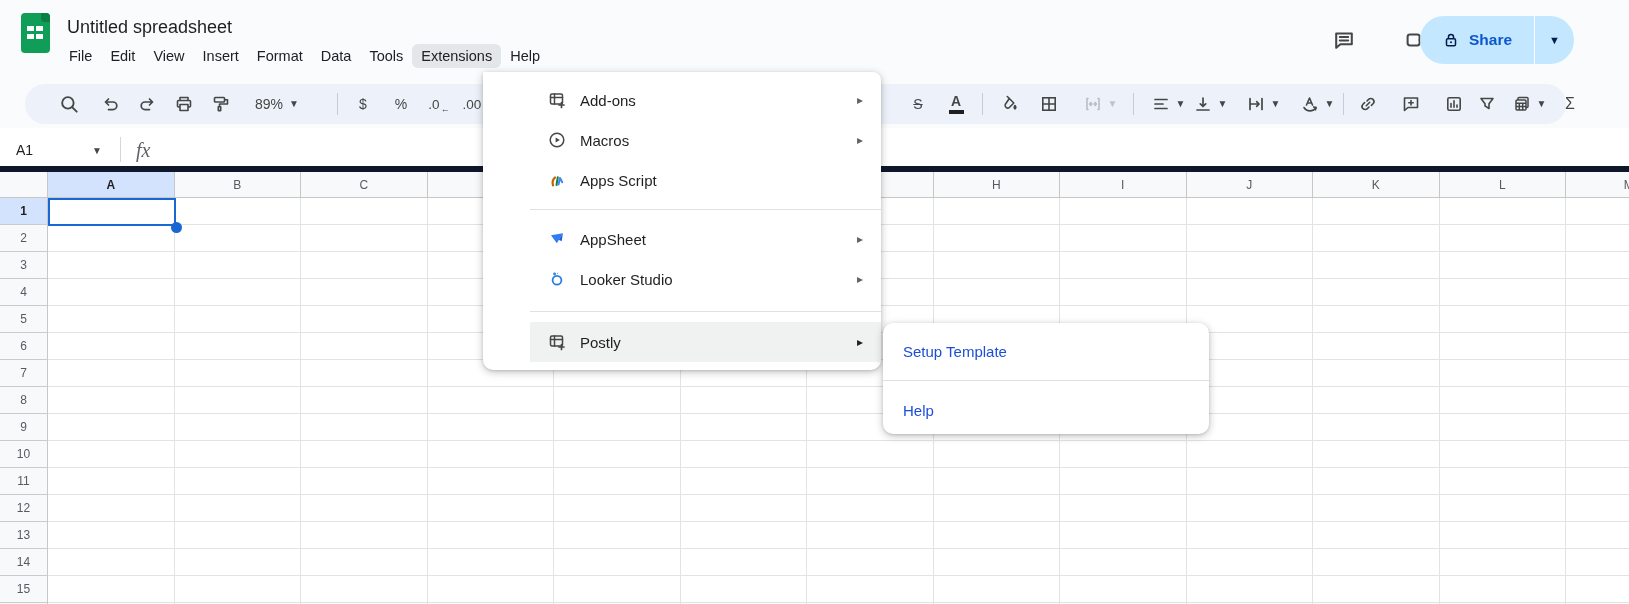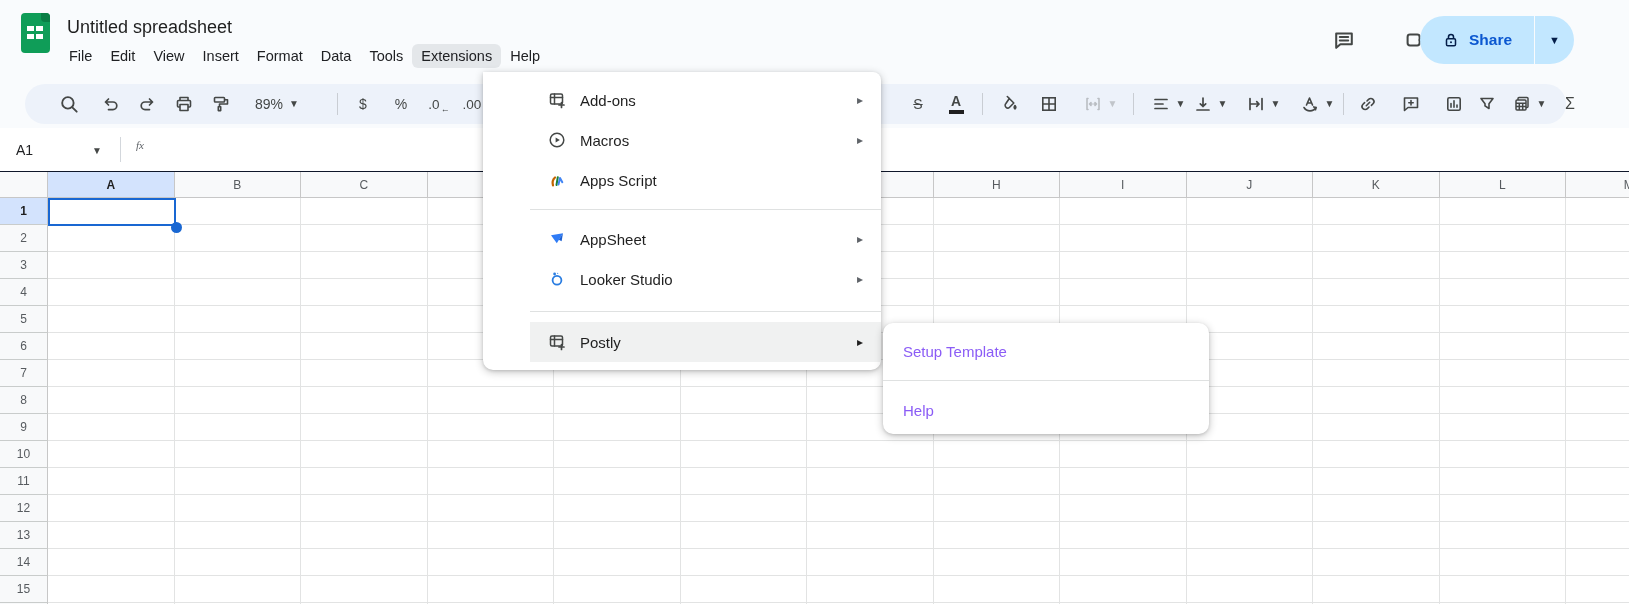--- a/index.html
+++ b/index.html
@@ -41,25 +41,25 @@
   .dec-wrap{font-size:13.5px;color:#444746;display:flex;align-items:flex-end;}
   .dec-arrow{font-size:9px;margin-left:1px;margin-bottom:-2px;}
   .a-color{display:flex;flex-direction:column;align-items:center;line-height:1;}
   .a-color .a{font-size:14px;font-weight:bold;color:#444746;}
   .a-color .bar{width:15px;height:3.5px;background:#1f1f1f;margin-top:2px;}
   .strike-s{font-size:14px;color:#444746;text-decoration:line-through;}
   .sigma{font-size:16px;color:#444746;}
   .disabled svg{stroke:#b9bdc2;}
   .disabled .caret{color:#c1c5ca;}
   
-  .formulabar{position:absolute;left:0;top:128px;width:1629px;height:44px;background:#fff;border-bottom:1px solid #0f172a;box-sizing:border-box;}
+  .formulabar{position:absolute;left:0;top:128px;width:1629px;height:44px;background:#fff;border-bottom:6px solid #0f172a;box-sizing:border-box;}
   .namebox{position:absolute;left:16px;top:0;height:43px;display:flex;align-items:center;font-size:14px;color:#202124;}
   .name-caret{position:absolute;left:92px;top:17px;font-size:10px;color:#444746;}
   .fsep{position:absolute;left:120px;top:9px;width:1px;height:25px;background:#d3d7dc;}
-  .fx{position:absolute;left:136px;top:11px;font-family:"Liberation Serif",serif;font-style:italic;font-size:11px;color:#5f6368;}
+  .fx{position:absolute;left:136px;top:11px;font-family:"Liberation Serif",serif;font-style:italic;font-size:20px;color:#5f6368;}
   
   .gridbody{position:absolute;left:0;top:172px;width:1629px;height:432px;overflow:hidden;background:#fff;}
   .gridrow{display:flex;}
   .corner{flex:0 0 48px;width:48px;height:26px;background:#f8f9fa;border-right:1px solid #c7c7c7;border-bottom:1px solid #c7c7c7;box-sizing:border-box;}
   .colhead{flex:0 0 126.5px;height:26px;background:#f8f9fa;border-right:1px solid #c7c7c7;border-bottom:1px solid #c7c7c7;
       box-sizing:border-box;display:flex;align-items:center;justify-content:center;font-size:12px;color:#575b5f;}
   .colhead.sel{background:#d3e3fd;color:#1f1f1f;font-weight:bold;}
   .rowhead{flex:0 0 48px;width:48px;height:27px;background:#f8f9fa;border-right:1px solid #c7c7c7;border-bottom:1px solid #c9cccb;
       box-sizing:border-box;display:flex;align-items:center;justify-content:center;font-size:12px;color:#575b5f;}
   .rowhead.sel{background:#d3e3fd;color:#1f1f1f;font-weight:bold;}
@@ -72,21 +72,21 @@
   #extensions-menu{left:483px;top:72px;width:398px;border-radius:0 8px 10px 10px;padding-left:47px;}
   #postly-submenu{left:883px;top:323px;width:326px;border-radius:10px;padding-bottom:4px;}
   .mitem{height:40px;display:flex;align-items:center;font-size:15px;color:#1f1f1f;position:relative;}
   .mitem .micon{width:22px;margin-left:16px;display:flex;align-items:center;justify-content:center;}
   .mitem .mlabel{margin-left:12px;}
   .mitem .marrow{position:absolute;right:18px;color:#5f6368;font-size:12px;}
   .mitem.hl{background:#f0f1f1;}
   .mitem.hl .marrow{color:#1f1f1f;}
   .msep{height:0;border-top:1px solid #dfe1e1;margin:9px 0;}
   .msep.wide{margin:12px 0 10px 0;}
-  .sitem{height:40px;display:flex;align-items:center;padding-left:20px;font-size:15px;color:#8b5cf6;box-sizing:border-box;}
+  .sitem{height:40px;display:flex;align-items:center;padding-left:20px;font-size:15px;color:#1d4ed8;box-sizing:border-box;}
   .sitem.hl{background:#f0f1f1;}
   svg.ic{display:block;}
 </style>
 </head>
 <body>
 
 <div class="app">
 
   <div class="topbar">
     <div class="sheets-logo">

